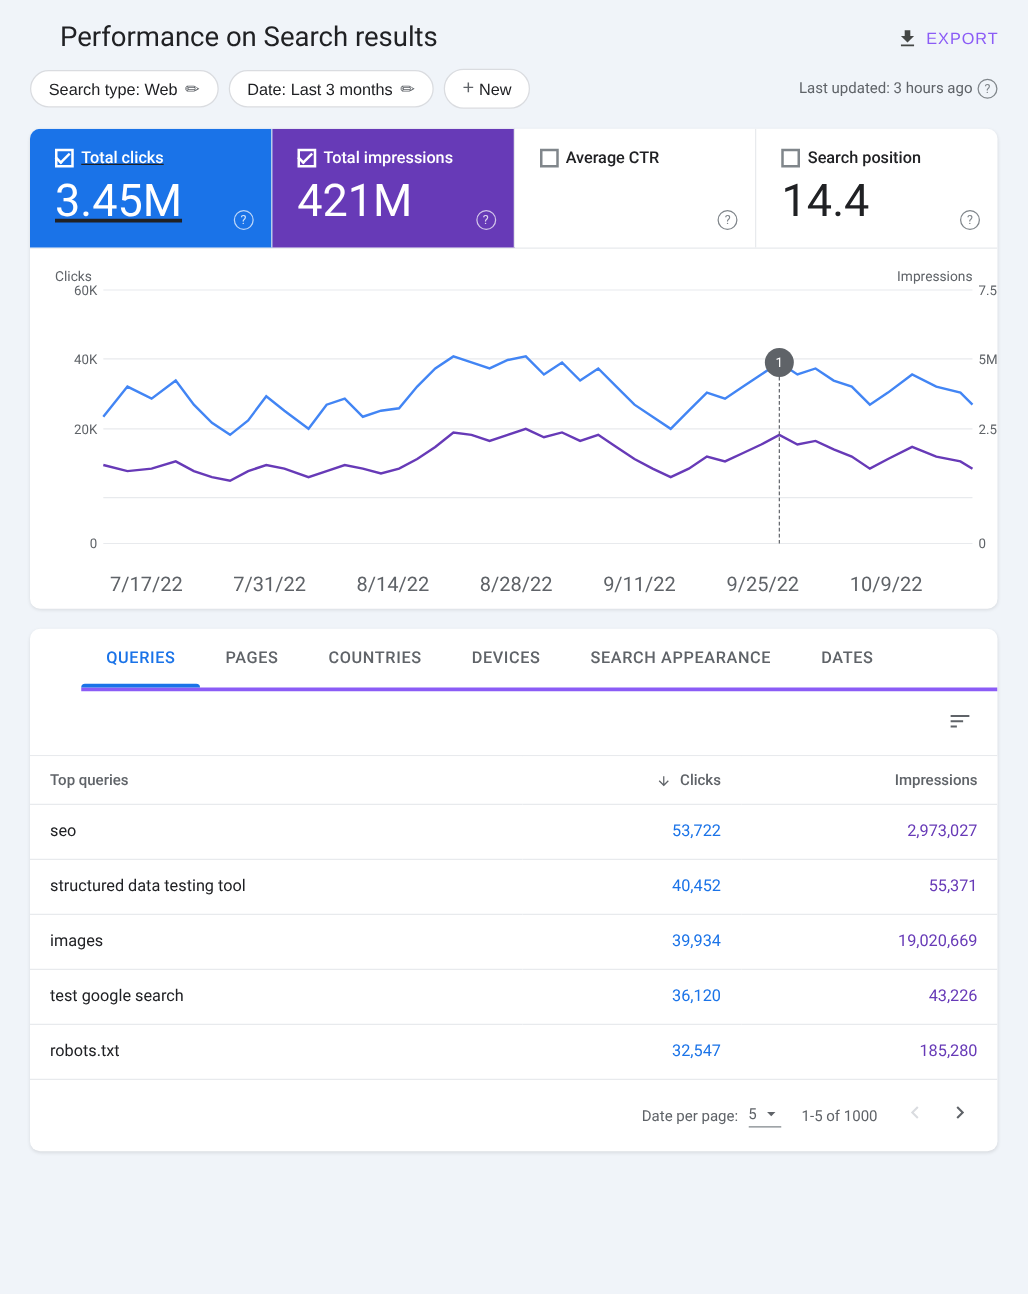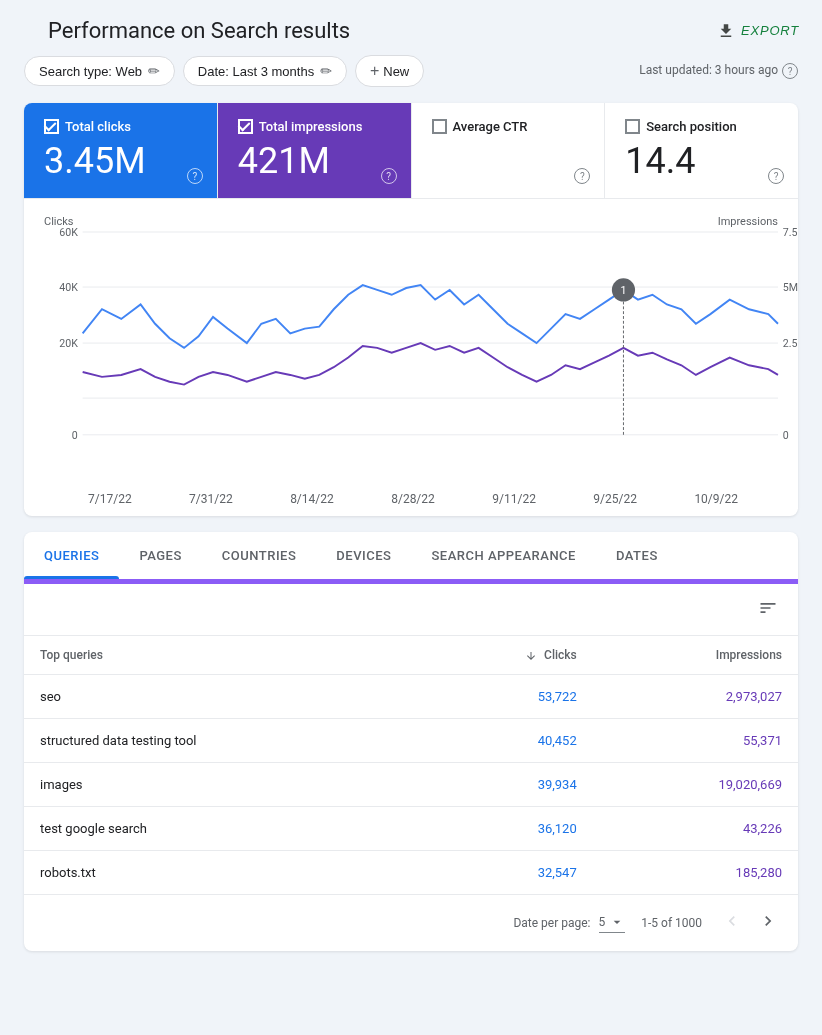--- a/index.html
+++ b/index.html
@@ -25,27 +25,26 @@
       font-size: 22px;
       font-weight: 400;
       color: #202124;
     }
     .export-btn {
       display: flex;
       align-items: center;
       gap: 6px;
       font-size: 13px;
       font-weight: 500;
-      color: #15803d;
+      color: #8b5cf6;
       letter-spacing: 0.8px;
       background: none;
       border: none;
       cursor: pointer;
       text-transform: uppercase;
-      font-style: italic;
     }
     .export-icon {
       width: 18px;
       height: 18px;
       color: #444746;
     }
 
     
     .toolbar {
       display: flex;
@@ -215,39 +214,39 @@
       margin-bottom: 4px;
     }
     svg.chart {
       display: block;
       width: 100%;
     }
     .x-axis-labels {
       display: flex;
       justify-content: space-between;
       padding: 4px 0 0 44px;
-      font-size: 12px;
+      font-size: 16px;
       color: #5f6368;
       padding-right: 40px;
-      margin-top: 34px;
     }
 
     
     .table-card {
       margin: 0 24px 24px 24px;
       background: #fff;
       border-radius: 8px;
       box-shadow: 0 1px 3px rgba(0,0,0,0.1);
       overflow: hidden;
     }
 
     
     .tabs-row {
       display: flex;
-      border-bottom: 5px solid #8b5cf6;
+      border-bottom: 3px solid #8b5cf6;
+      margin-left: 41px;
     }
     .tab {
       padding: 16px 20px;
       font-size: 13px;
       font-weight: 500;
       color: #5f6368;
       letter-spacing: 0.5px;
       cursor: pointer;
       position: relative;
       text-transform: uppercase;
@@ -374,21 +373,21 @@
   <div class="last-updated">
     <span>Last updated: 3 hours ago</span>
     <span class="help-icon">?</span>
   </div>
 </div>
 
 <div class="main-card">
 
   <div class="metrics-row">
 
-    <div class="metric-cell active-blue" style="position:relative;">
+    <div class="metric-cell active-blue" style="position:relative;text-decoration:underline;">
       <div class="metric-label-row">
         <div class="metric-checkbox checked-white"></div>
         <span class="metric-label white">Total clicks</span>
       </div>
       <div class="metric-value white">3.45M</div>
       <span class="metric-help">
         <span class="help-circle">?</span>
       </span>
     </div>
 

